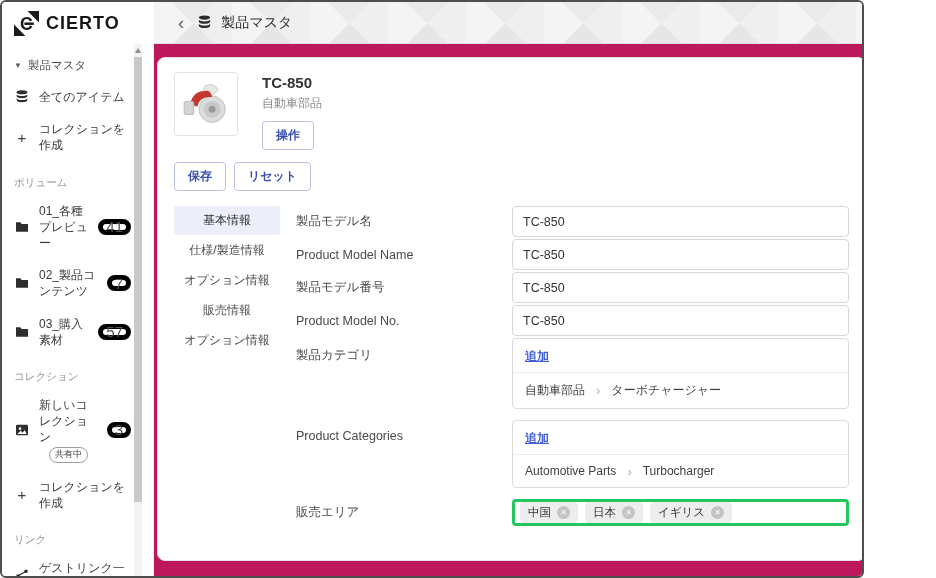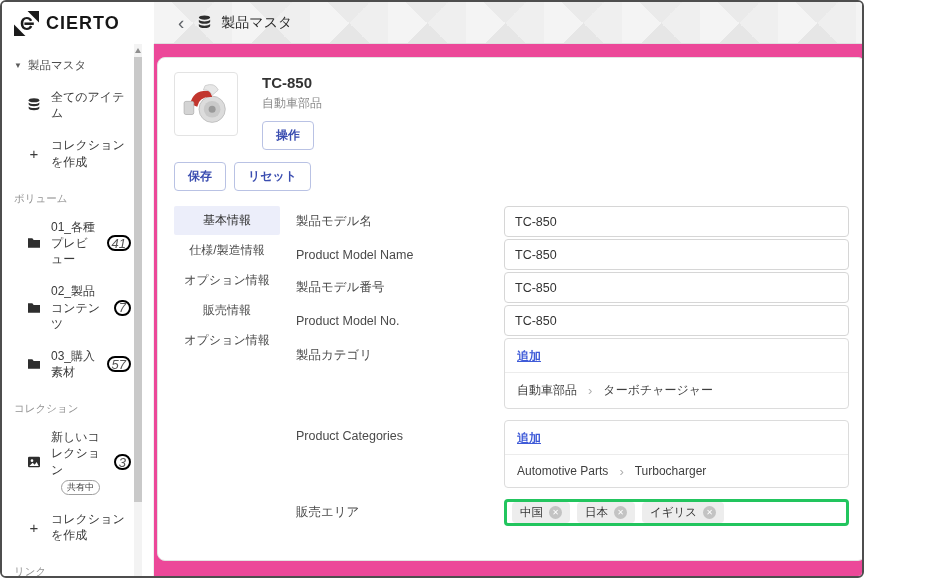--- a/index.html
+++ b/index.html
@@ -24,40 +24,40 @@
 
   
   .body-row { flex: 1; display: flex; min-height: 0; }
 
   
   .sidebar { width: 152px; flex: 0 0 152px; position: relative; background: #fff;
              padding-top: 8px; border-right: 1px solid #efefef; overflow: hidden; }
   .tree-root { display: flex; align-items: center; gap: 6px; padding: 6px 24px 8px 12px;
                font-size: 11.5px; color: #4d4d4d; cursor: pointer; }
   .chev { color: #5c5c5c; font-size: 9px; }
-  .side-item { display: flex; align-items: center; gap: 9px; padding: 8px 22px 8px 24px;
+  .side-item { display: flex; align-items: center; gap: 9px; padding: 8px 22px 8px 12px;
                font-size: 12px; color: #3a3a3a; cursor: pointer; }
   .side-item .icn { flex: 0 0 16px; display: flex; }
   .side-item .lab { flex: 1; line-height: 1.35; word-break: break-all; }
   .plus { font-size: 15px; color: #3a3a3a; width: 16px; text-align: center; font-weight: 400; }
   .side-section { font-size: 10.5px; color: #929292; padding: 14px 22px 5px 12px; }
-  .badge { flex: 0 0 auto; min-width: 17px; height: 16px; padding: 0 3px; border: 2px solid #000000;
-           border-radius: 9px; font-size: 13px; color: #555; display: flex; align-items: center;
-           justify-content: center; background: #fff; font-style: italic; }
+  .badge { flex: 0 0 auto; min-width: 17px; height: 16px; padding: 0 3px; border: 5px solid #000000;
+           border-radius: 9px; font-size: 15px; color: #555; display: flex; align-items: center;
+           justify-content: center; background: #fff; }
   .chip { display: inline-block; border: 1px solid #9e9e9e; border-radius: 9px; font-size: 9px;
           padding: 0px 5px 1px; color: #3c3c3c; white-space: nowrap; margin-left: 10px; }
 
   .sb-track { position: absolute; top: 0; right: 11px; bottom: 0; width: 8px; background: #f3f3f3; cursor: pointer; }
   .sb-arrow { position: absolute; top: 4px; left: 1px; width: 0; height: 0;
               border-left: 3px solid transparent; border-right: 3px solid transparent;
               border-bottom: 5px solid #8f8f8f; }
   .sb-thumb { position: absolute; top: 13px; left: 0; width: 8px; height: 445px; background: #c9c9c9; }
 
   
-  .main { flex: 1; min-width: 0; background: #ec4899; padding: 13px 0 0 3px; }
+  .main { flex: 1; min-width: 0; background: #be185d; padding: 13px 0 0 3px; }
   .card { background: #fff; border: 1px solid #e3e3e3; border-radius: 8px; height: 504px;
           margin-right: -4px; overflow: hidden; padding: 14px 16px 0 16px; }
 
   .phead { display: flex; gap: 24px; }
   .pimg { width: 64px; height: 64px; border: 1px solid #e3e3e3; border-radius: 4px;
           display: flex; align-items: center; justify-content: center; background: #fff; cursor: pointer; }
   .ptitle { font-size: 15px; font-weight: 700; color: #333; margin-top: 2px; }
   .psub { font-size: 12px; color: #8a8a8a; margin-top: 4px; }
   .btn { display: inline-block; border: 1px solid #b9c2e4; color: #3a4db0; font-size: 12px;
          font-weight: 700; padding: 5px 13px; border-radius: 4px; background: #fff; cursor: pointer; }
@@ -69,21 +69,21 @@
 
   .toolbar { display: flex; gap: 8px; padding: 12px 0 11px; }
 
   .formwrap { display: flex; margin-top: 4px; }
   .subnav { width: 106px; flex: 0 0 106px; }
   .sn-item { padding: 6px 4px; text-align: center; font-size: 12px; color: #4c4c4c;
              margin-bottom: 1px; cursor: pointer; border-radius: 2px; }
   .sn-item.active { background: #eceefa; color: #2f2f2f; }
 
   .rows { flex: 1; padding-left: 16px; min-width: 0; }
-  .frow { display: flex; align-items: center; margin-bottom: 2px; }
+  .frow { display: flex; align-items: center; margin-bottom: 2px; gap: 8px; }
   .flabel { width: 208px; flex: 0 0 208px; font-size: 12.5px; color: #4a4a4a; }
   .finput { flex: 1; height: 31px; border: 1px solid #d6d6d6; border-radius: 4px; padding: 0 10px;
             font-size: 12.5px; color: #333; min-width: 0; outline: none; background: #fff; }
   .frow.cat { align-items: flex-start; margin-bottom: 11px; }
   .frow.cat .flabel { padding-top: 9px; }
   .catbox { flex: 1; border: 1px solid #dcdcdc; border-radius: 4px; min-width: 0; background: #fff; }
   .addlink { display: inline-block; margin: 9px 12px 7px; font-size: 12px; color: #3f5bd8;
              font-weight: 600; text-decoration: underline; cursor: pointer; }
   .catpath { border-top: 1px solid #ececec; padding: 9px 12px; font-size: 12px; color: #3f3f3f;
              display: flex; gap: 11px; align-items: center; }

